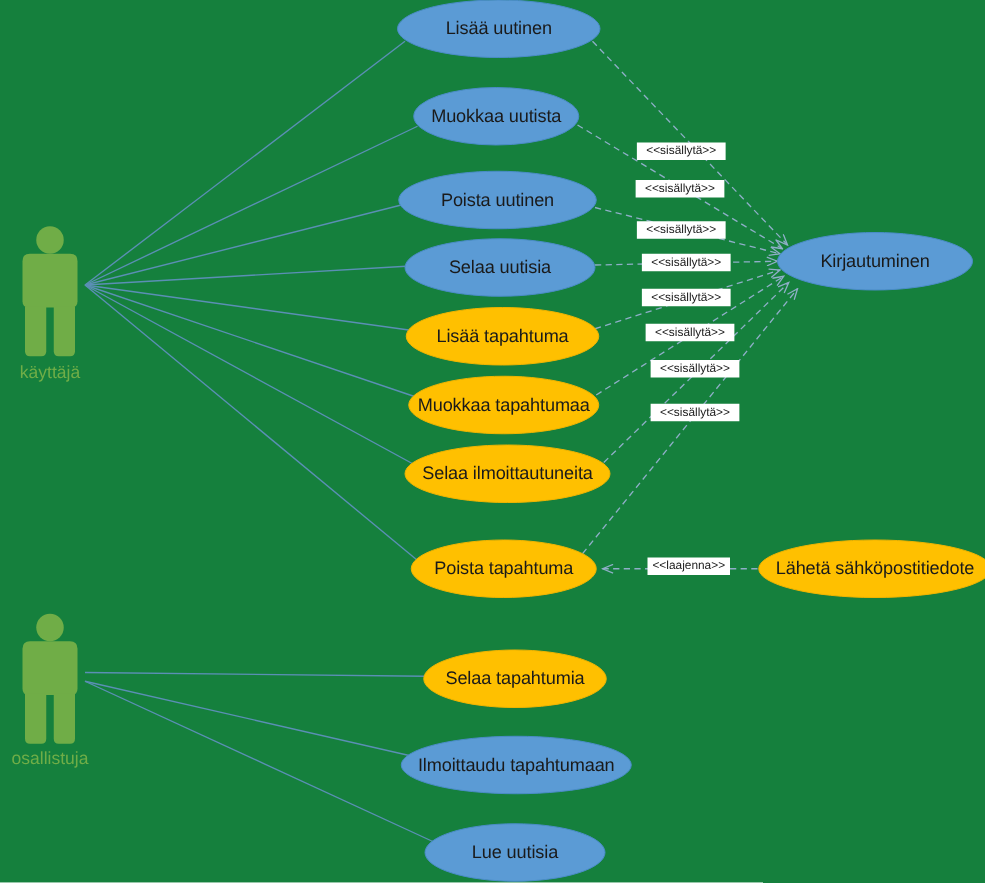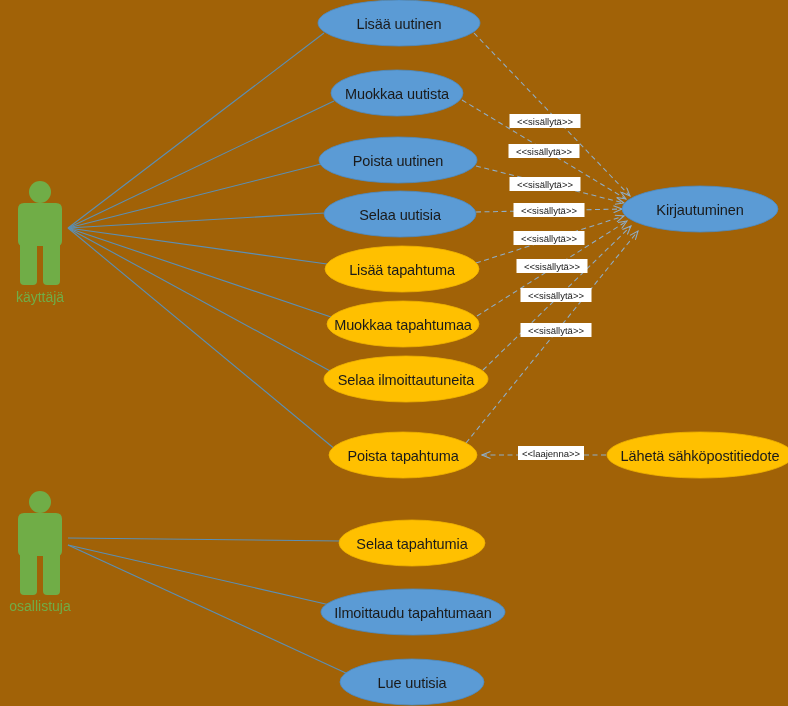--- a/index.html
+++ b/index.html
@@ -11,21 +11,21 @@
   body {
     width: 788px;
     height: 706px;
     overflow: hidden;
     font-family: "Liberation Sans", sans-serif;
   }
   #diagram-root {
     position: relative;
     width: 788px;
     height: 706px;
-    background: #a16207;
+    background: #15803d;
   }
   svg#uml-canvas {
     display: block;
     width: 788px;
     height: 706px;
   }
   .usecase-label {
     font-family: "Liberation Sans", sans-serif;
     font-size: 14.5px;
     fill: #1a1a1a;

